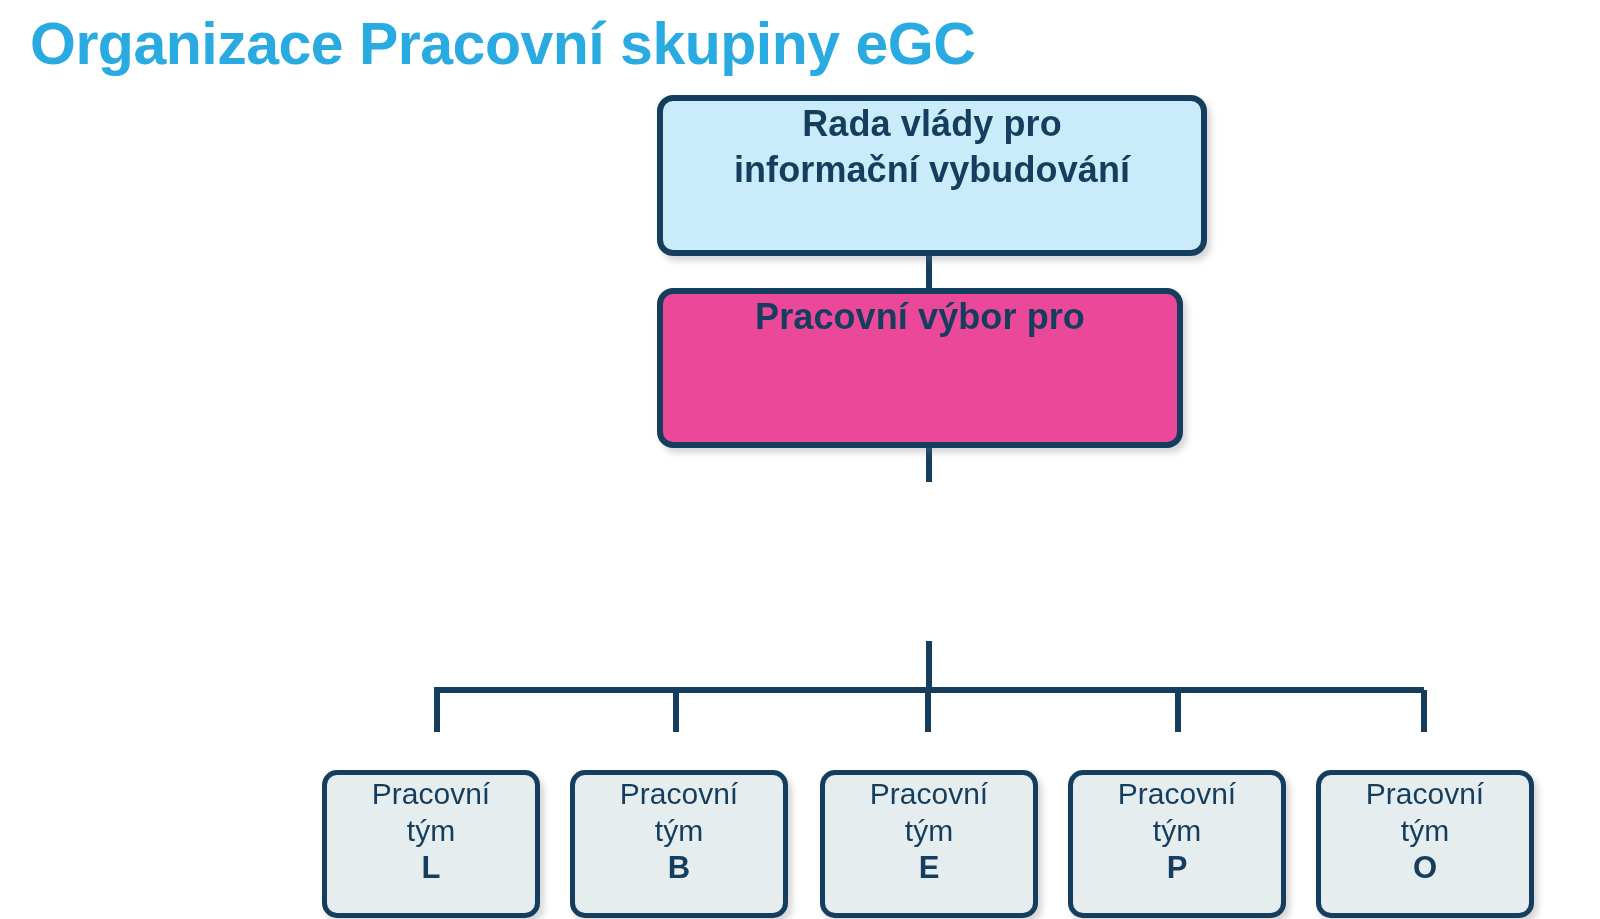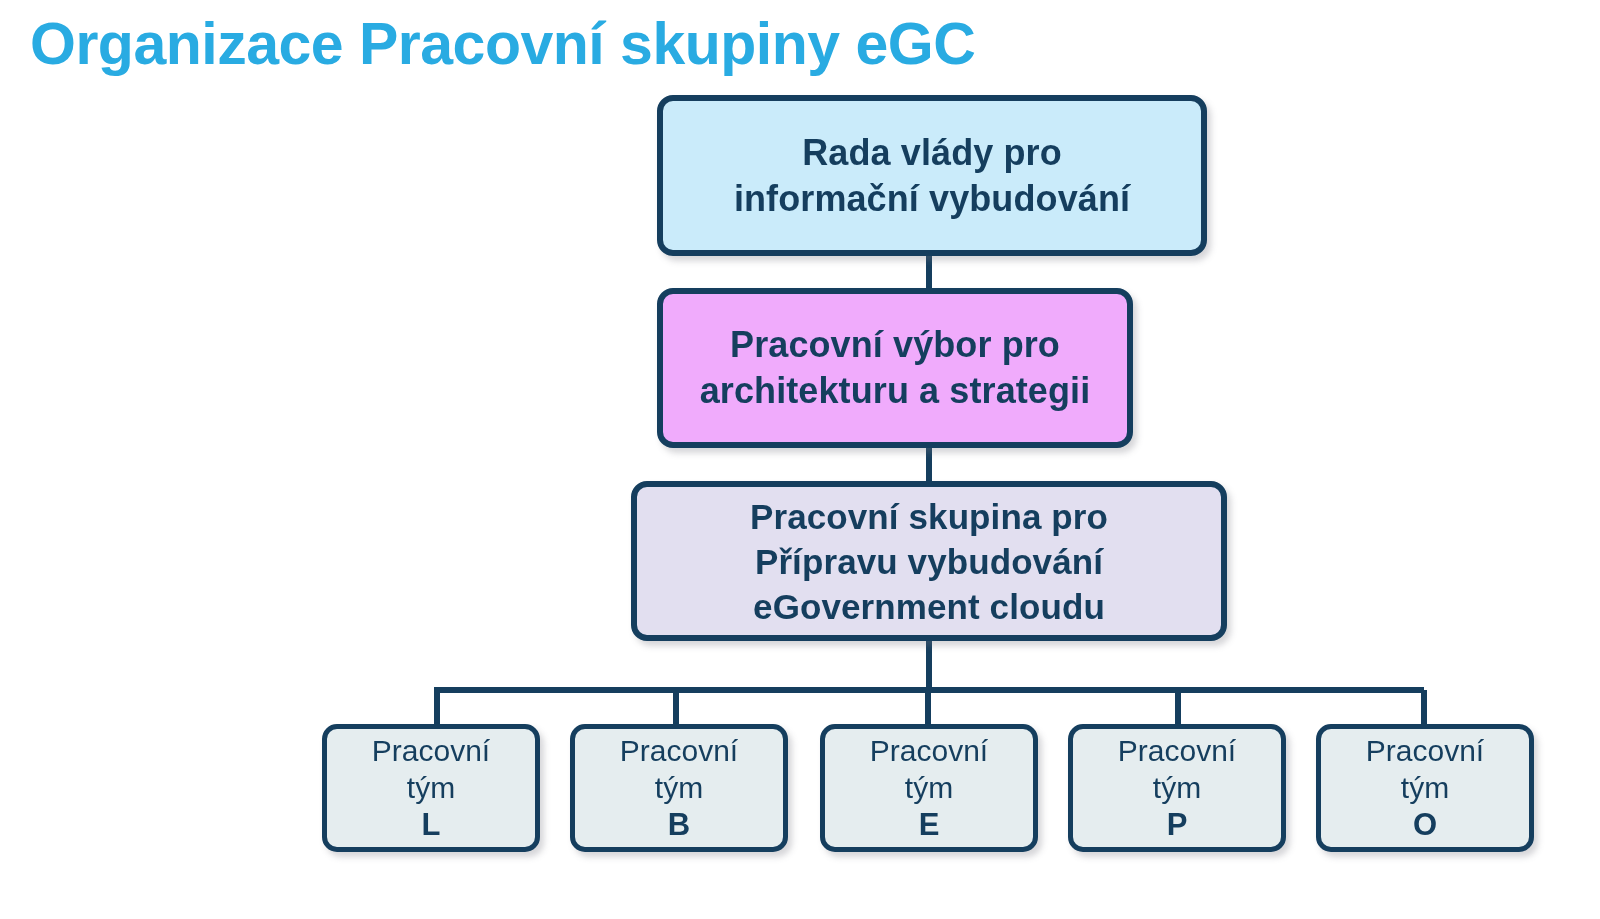--- a/index.html
+++ b/index.html
@@ -46,21 +46,21 @@
     pointer-events: none;
   }
 
   
   .node {
     position: absolute;
     box-sizing: border-box;
     border: 6px solid #153E5E;
     border-radius: 16px;
     display: flex;
-    align-items: center;
+    align-items: flex-start;
     justify-content: center;
     text-align: center;
     color: #153E5E;
     box-shadow: 4px 5px 6px rgba(120,120,130,0.30);
   }
 
   .node .node-text {
     display: block;
     width: 100%;
     padding: 0 8px;
@@ -79,42 +79,42 @@
     left: 657px;
     top: 95px;
     width: 550px;
     height: 161px;
     background: #CAEBFA;
   }
 
   #node-vybor {
     left: 657px;
     top: 288px;
-    width: 476px;
+    width: 526px;
     height: 160px;
-    background: #f0abfc;
+    background: #ec4899;
   }
 
   #node-skupina {
     left: 631px;
     top: 481px;
     width: 596px;
     height: 160px;
     background: #E2DFF0;
   }
   #node-skupina .node-text {
     font-size: 35px;
     line-height: 45px;
   }
 
   
   .node.team {
-    top: 724px;
+    top: 770px;
     width: 218px;
-    height: 128px;
+    height: 148px;
     background: #E5EDEF;
     border-width: 5px;
     border-radius: 15px;
   }
   .node.team .node-text {
     font-weight: 400;
     font-size: 30px;
     line-height: 37px;
   }
   .node.team .team-letter {
@@ -154,26 +154,23 @@
       <line x1="1178" y1="690" x2="1178" y2="732"></line>
       <line x1="1424" y1="690" x2="1424" y2="732"></line>
     </g>
   </svg>
 
   <div class="node level-top" id="node-rada">
     <span class="node-text"><span>Rada vlády pro</span><br><span>informační vybudování</span></span>
   </div>
 
   <div class="node level-top" id="node-vybor">
-    <span class="node-text"><span>Pracovní výbor pro</span><br><span>architekturu a strategii</span></span>
+    <span class="node-text"><span>Pracovní výbor pro</span><br></span>
   </div>
 
-  <div class="node level-top" id="node-skupina">
-    <span class="node-text"><span>Pracovní skupina pro</span><br><span>Přípravu vybudování</span><br><span>eGovernment cloudu</span></span>
-  </div>
 
   <div class="node team" id="node-team-0">
     <span class="node-text"><span>Pracovní</span><br><span>tým</span><span class="team-letter">L</span></span>
   </div>
 
   <div class="node team" id="node-team-1">
     <span class="node-text"><span>Pracovní</span><br><span>tým</span><span class="team-letter">B</span></span>
   </div>
 
   <div class="node team" id="node-team-2">

